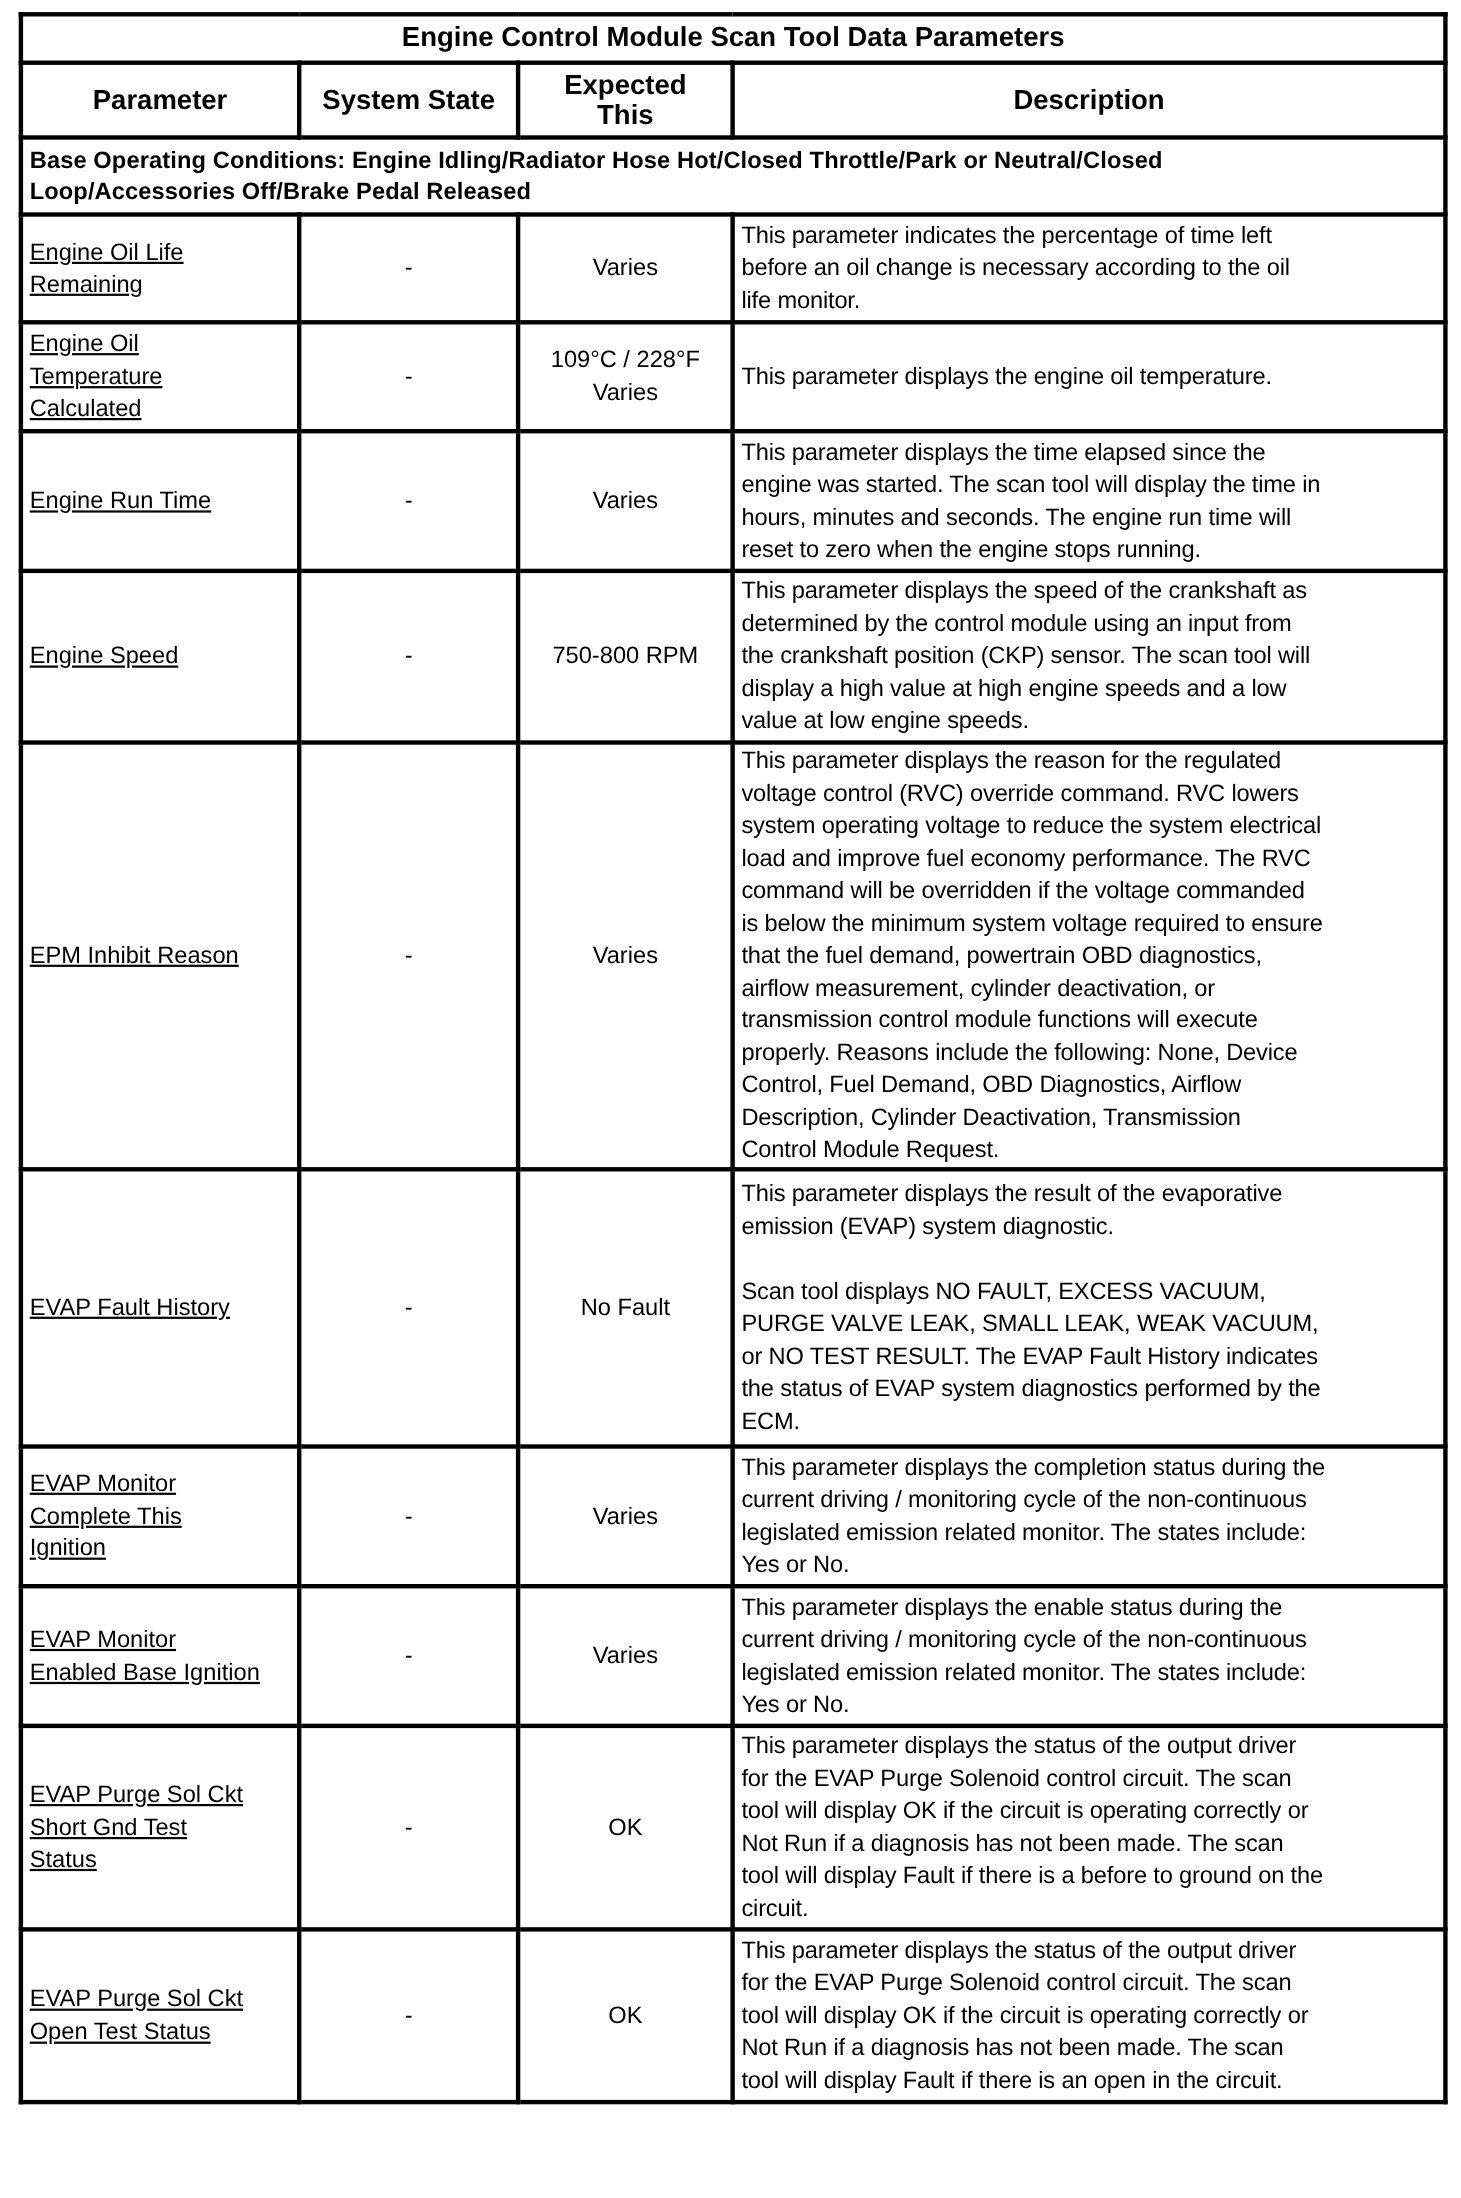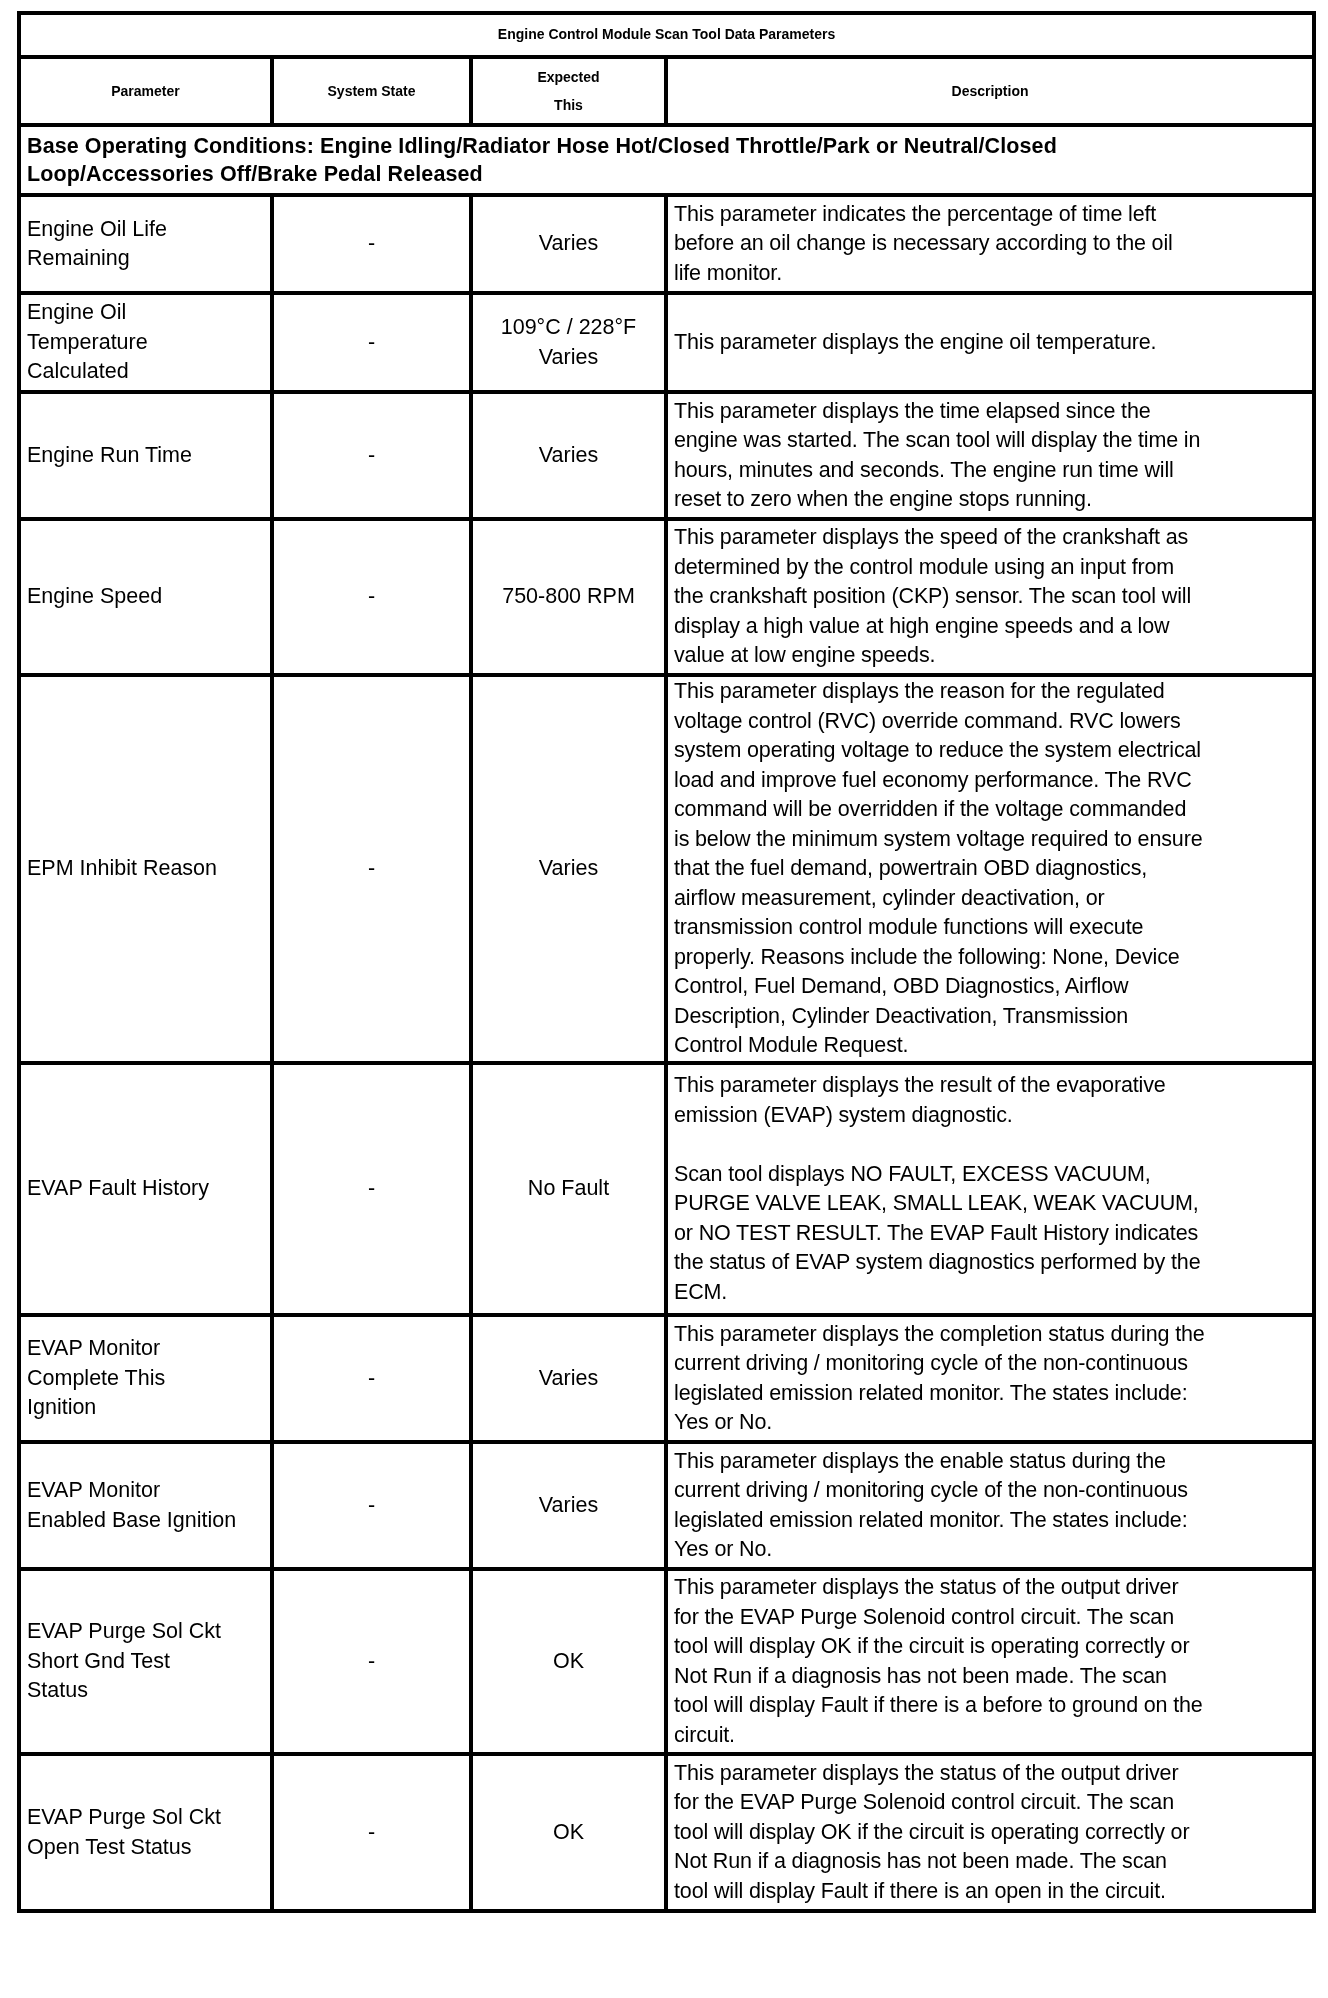--- a/index.html
+++ b/index.html
@@ -8,25 +8,25 @@
   table.scan {
     position: absolute; left: 17px; top: 11px; width: 1295px;
     border-collapse: collapse; table-layout: fixed;
     font-size: 21.5px; line-height: 29.5px;
   }
   table.scan td, table.scan th {
     border: 4px solid #000; padding: 0 6px; vertical-align: middle;
     box-sizing: border-box; overflow: hidden;
   }
   col.c1 { width: 253px; } col.c2 { width: 199px; } col.c3 { width: 195px; } col.c4 { width: 648px; }
-  th { font-weight: bold; font-size: 14px; }
+  th { font-weight: bold; font-size: 25px; }
   .title-cell { text-align: center; height: 44px; padding-top: 2px; }
   .hdr th { height: 68px; vertical-align: bottom; text-align: center; line-height: 28px; padding-bottom: 2px; }
   .base td { font-weight: bold; height: 70px; text-align: left; line-height: 28px; letter-spacing: 0.1px; margin-left: 11px; }
-  td.param { text-align: left; }
+  td.param { text-align: left; text-decoration: underline; }
   td.state, td.expected { text-align: center; }
   td.desc { text-align: left; letter-spacing: -0.15px; white-space: nowrap; }
   td.desc .ln { display: block; }
   td.desc .blank { display: block; height: 29.5px; }
   .param .ln, .expected .ln { display: block; }
 </style>
 </head>
 <body>
 
 <table class="scan">

